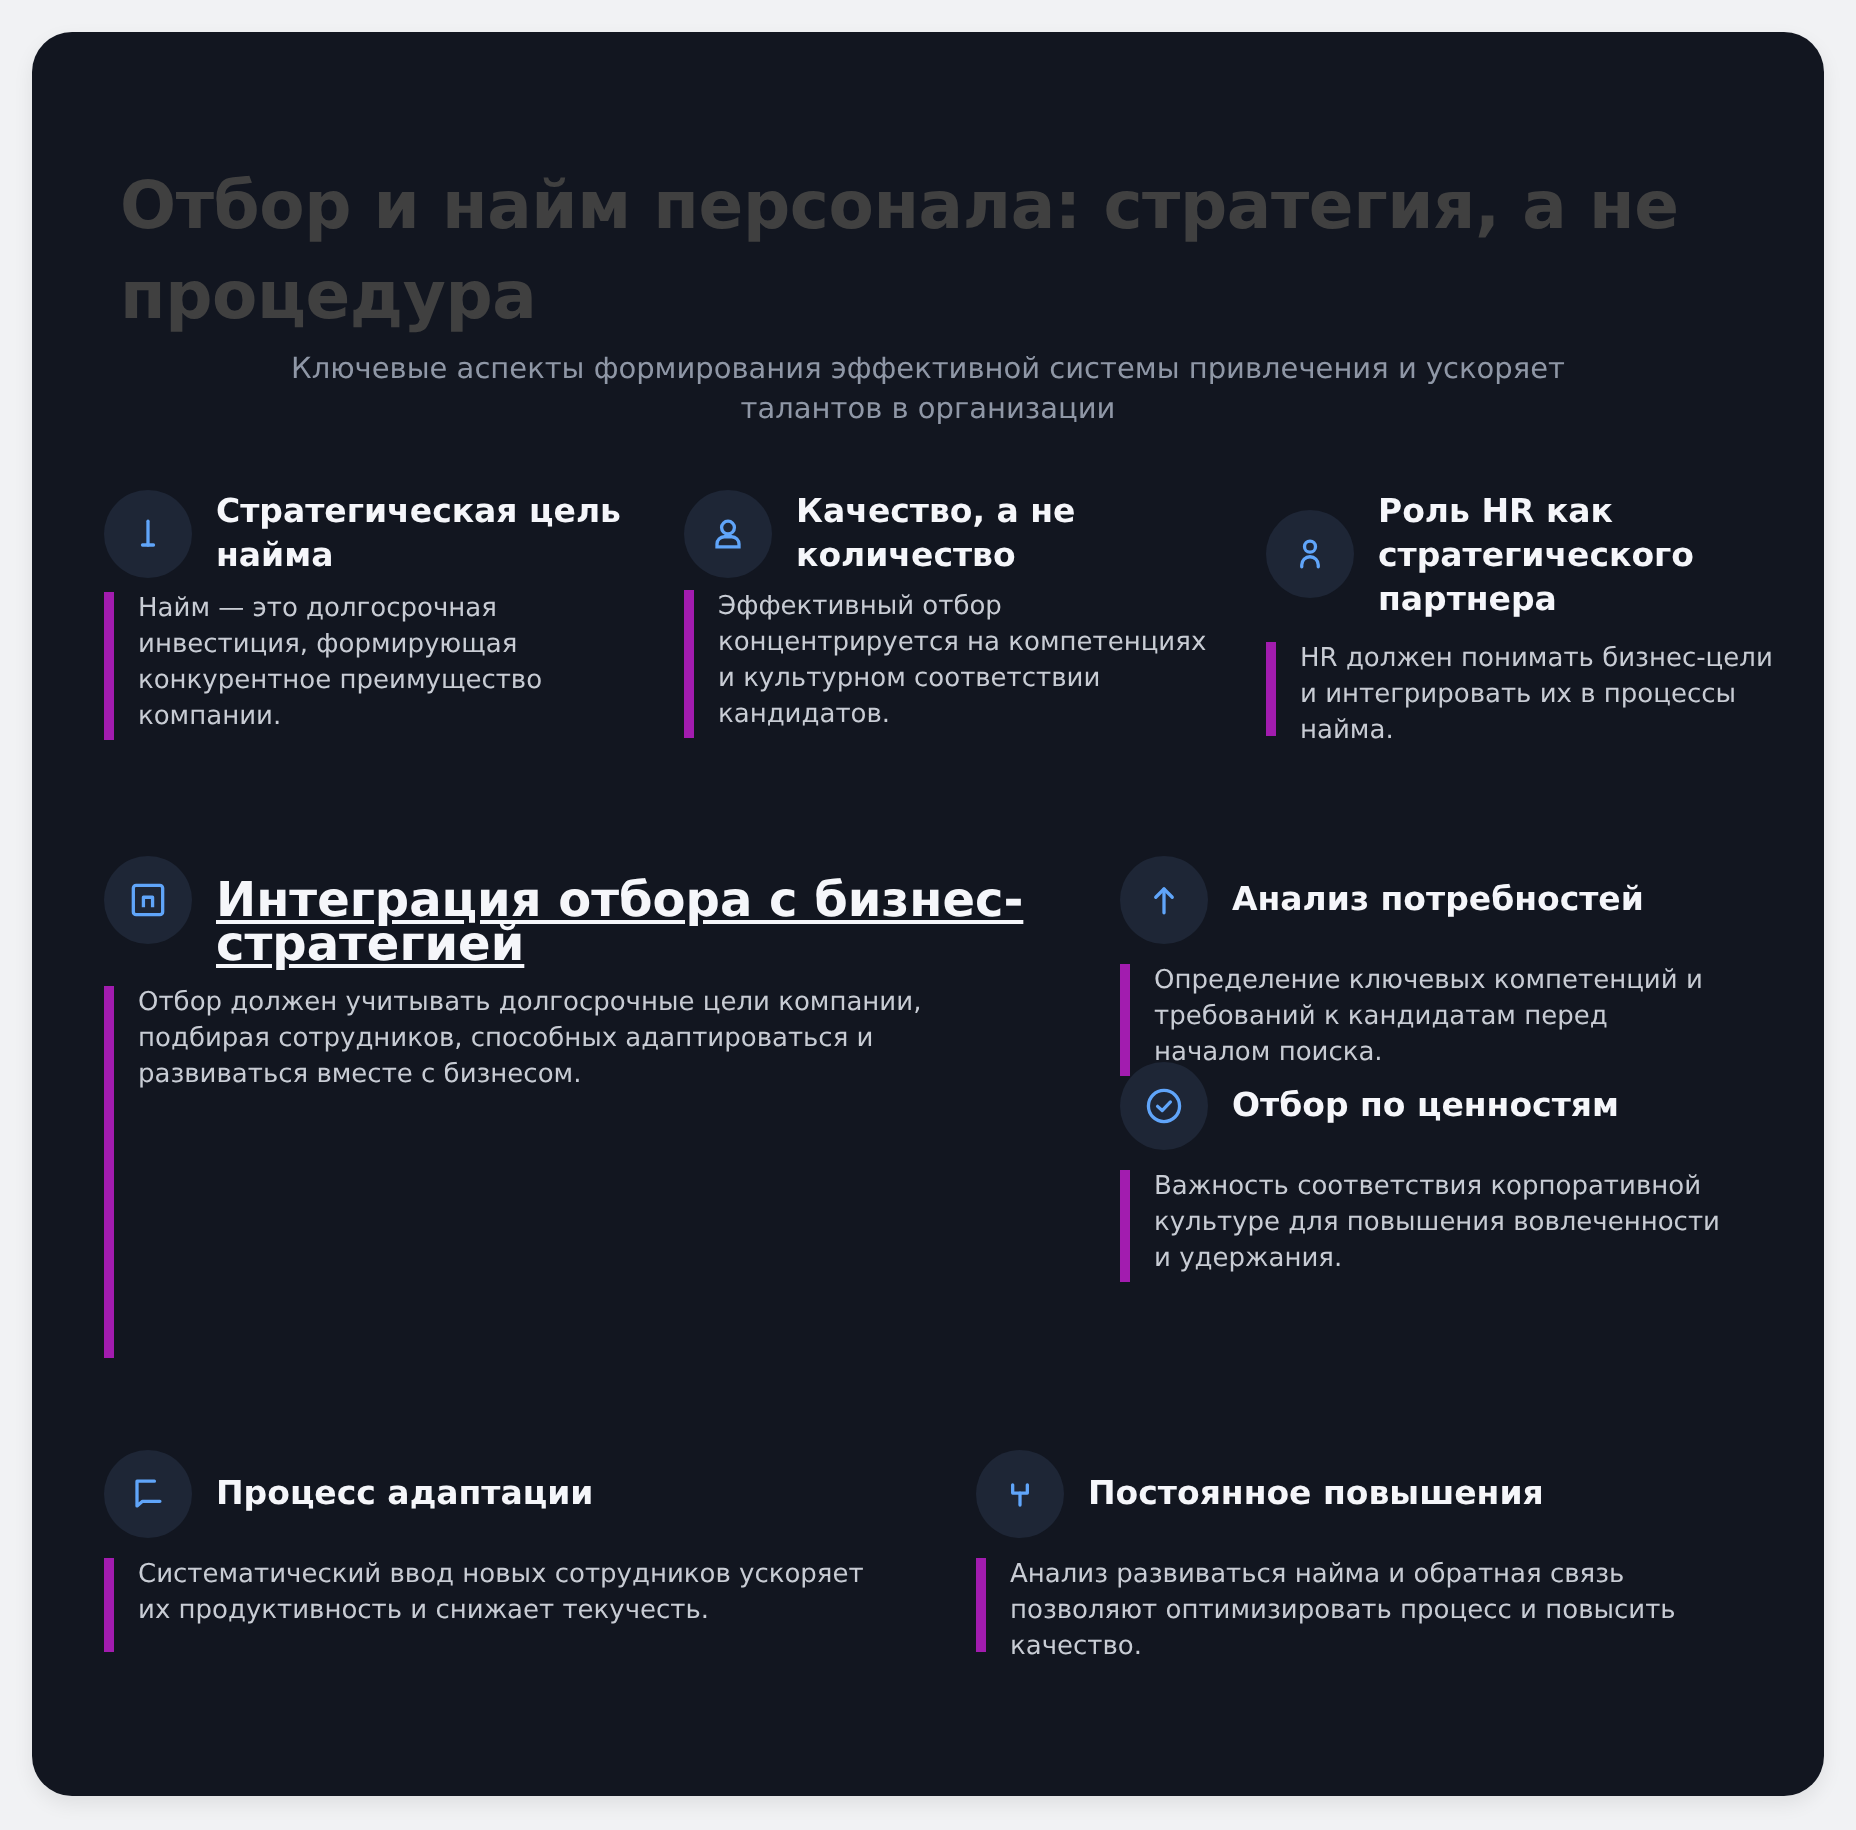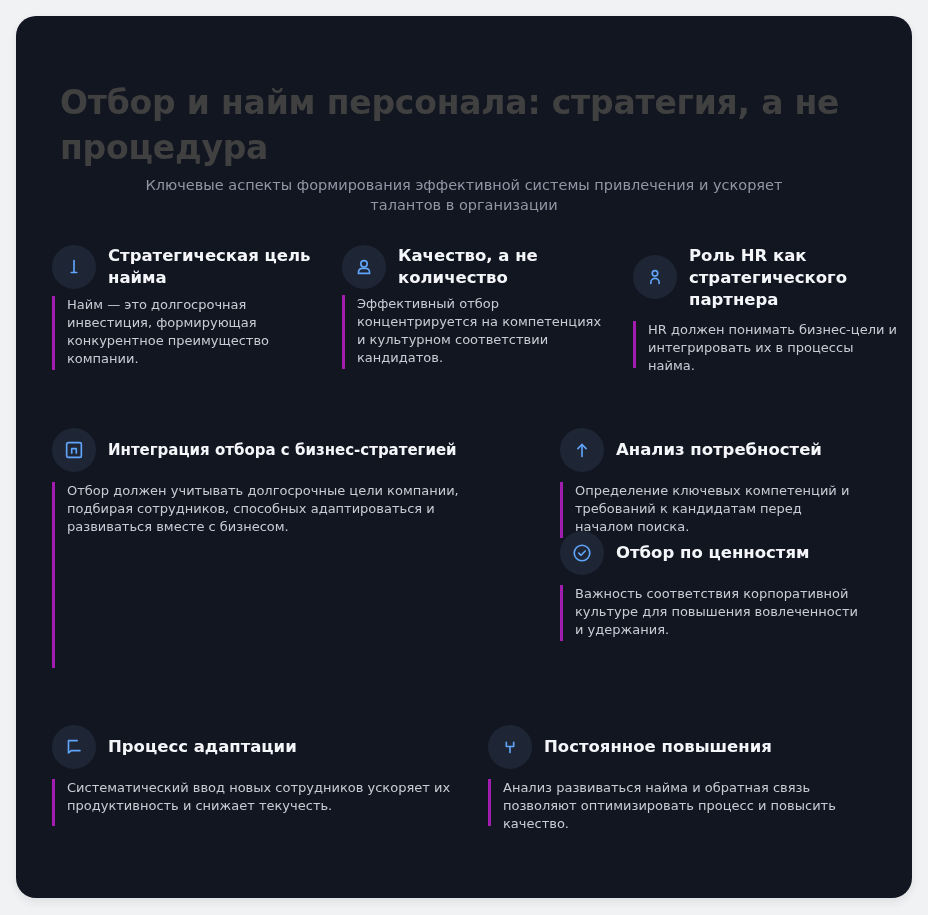--- a/index.html
+++ b/index.html
@@ -24,21 +24,21 @@
   .icon {
     width: 44px; height: 44px; border-radius: 50%; background: #1e2636;
     flex: 0 0 44px; display: flex; align-items: center; justify-content: center;
   }
   .icon svg { width: 22px; height: 22px; }
   .htitle {
     color: #f5f6fa; font-weight: bold; font-size: 16.5px; line-height: 22px;
     margin-left: 12px;
   }
   .body {
-    border-left: 3px solid #a21caf;
+    border-left: 5px solid #a21caf;
     color: #c8ccd4; font-size: 13px; line-height: 18px;
     padding-left: 12px;
   }
 </style>
 </head>
 <body>
 
 <div class="card"></div>
 
 <h1 class="title">Отбор и найм персонала: стратегия, а не процедура</h1>
@@ -84,21 +84,21 @@
 </div>
 
 <div class="item" style="left:52px; top:428px; width:460px;">
   <div class="head">
     <div class="icon">
       <svg viewBox="0 0 24 24" fill="none" stroke="#60a5fa" stroke-width="1.8" stroke-linejoin="round">
           <rect x="4" y="4" width="16" height="16" rx="1.5"></rect>
           <path d="M9.5 16v-5.5h5V16"></path>
         </svg>
     </div>
-    <div class="htitle" style="font-size:15px; margin-top:11px; margin-left:12px;">Интеграция отбора с бизнес-стратегией</div>
+    <div class="htitle" style="font-size:24px; margin-top:11px; margin-left:12px;text-decoration:underline;">Интеграция отбора с бизнес-стратегией</div>
   </div>
   <div class="body" style="margin-top:10px; height:186px;">Отбор должен учитывать долгосрочные цели компании, подбирая сотрудников, способных адаптироваться и развиваться вместе с бизнесом.</div>
 </div>
 
 <div class="item" style="left:560px; top:428px; width:300px;">
   <div class="head">
     <div class="icon">
       <svg viewBox="0 0 24 24" fill="none" stroke="#60a5fa" stroke-width="1.8" stroke-linecap="round" stroke-linejoin="round">
           <line x1="12" y1="19" x2="12" y2="6"></line>
           <polyline points="7.5,10.5 12,6 16.5,10.5"></polyline>

